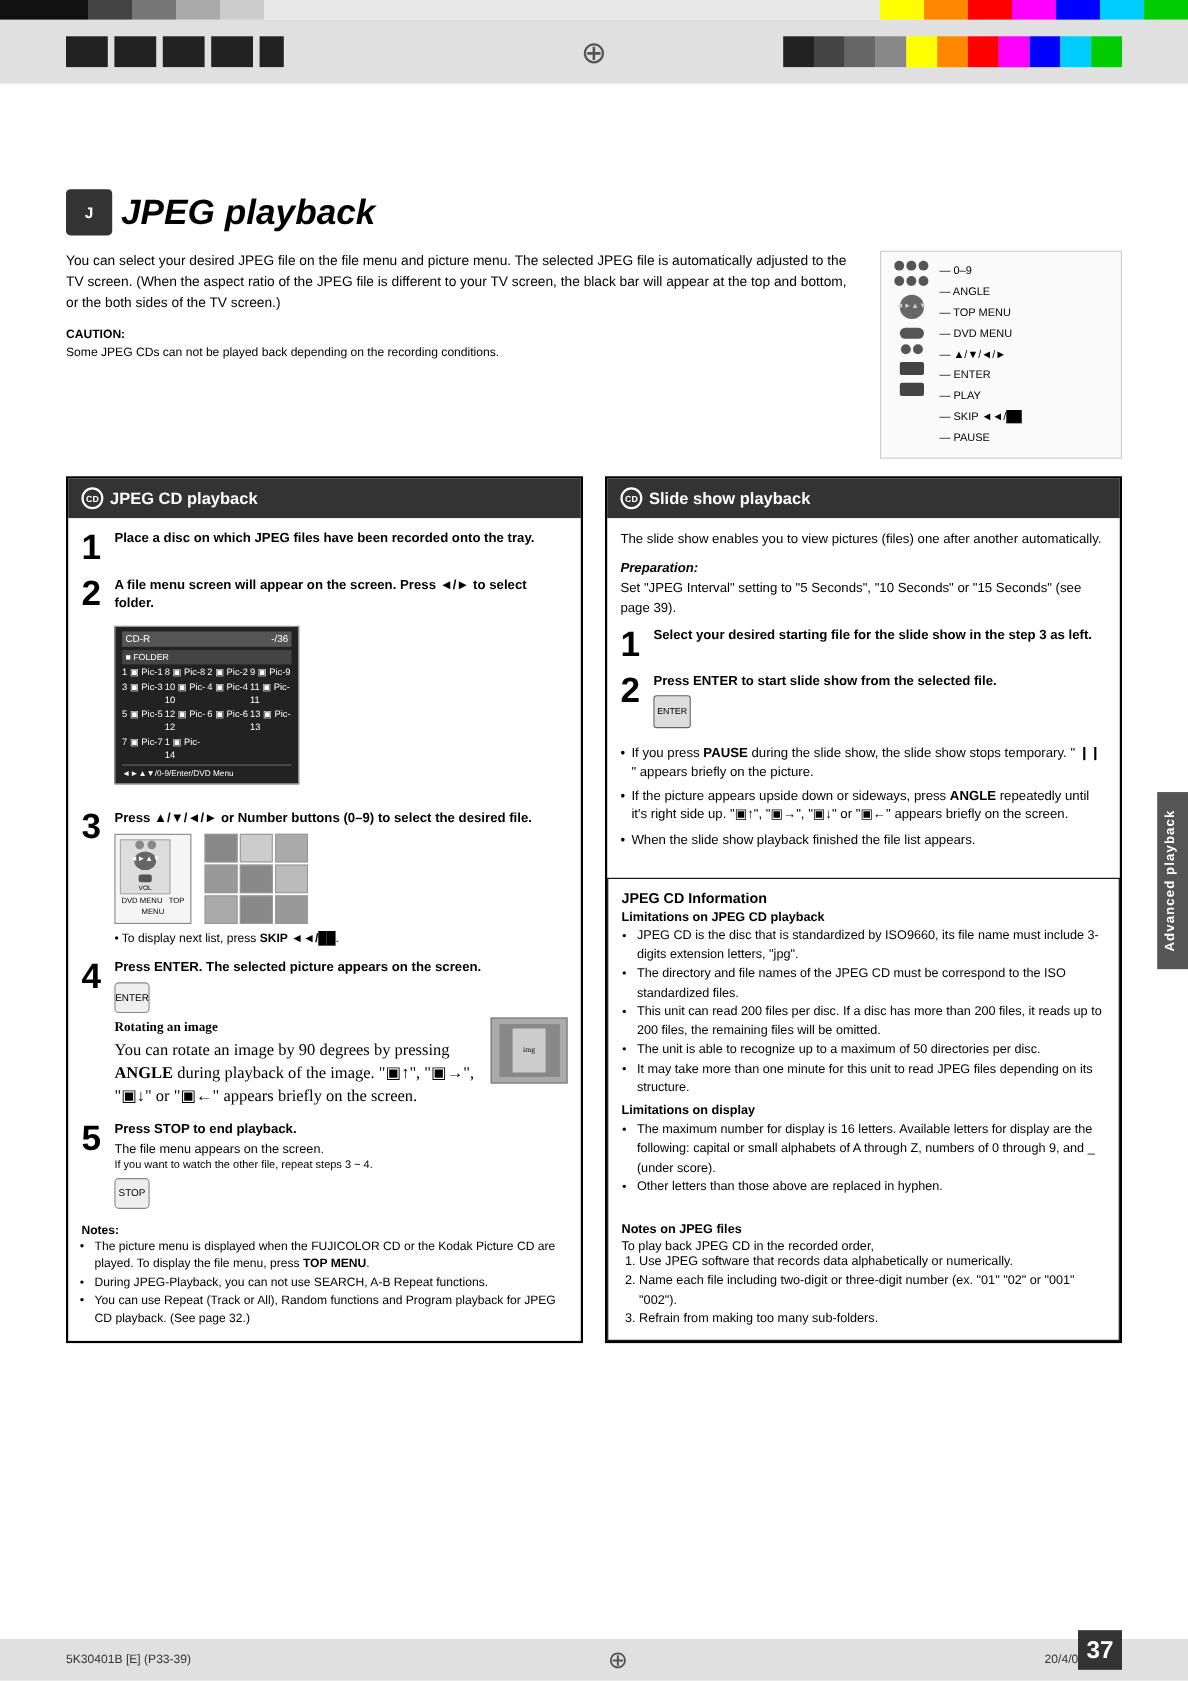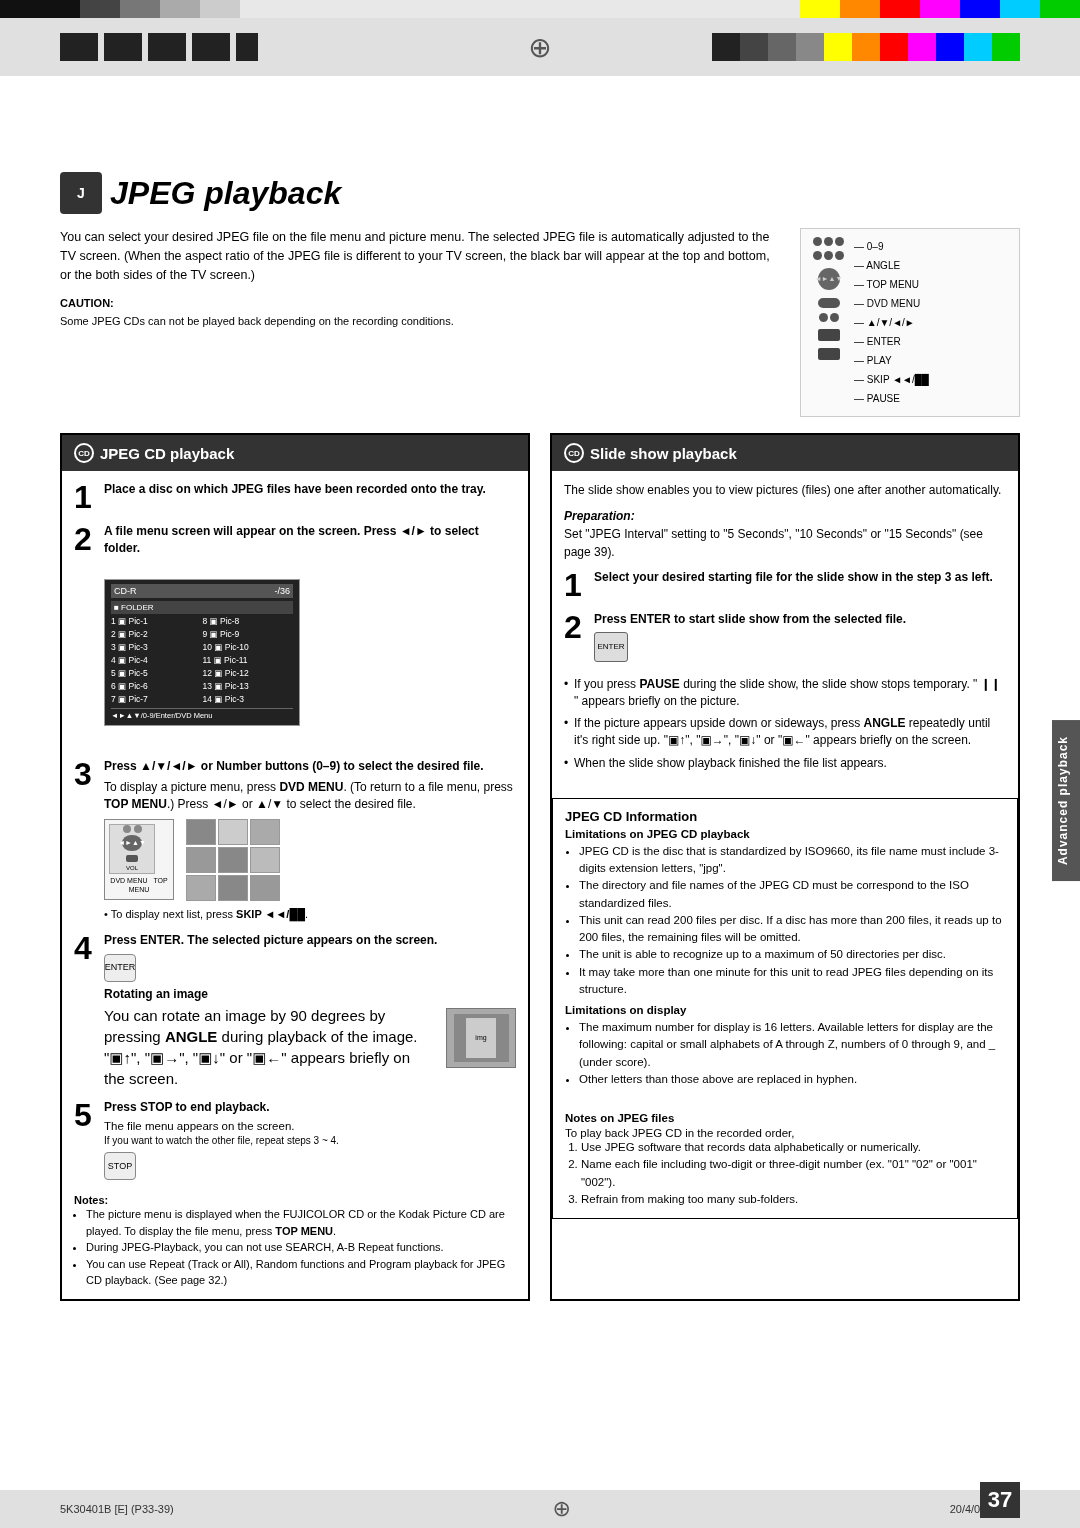--- a/index.html
+++ b/index.html
@@ -213,34 +213,34 @@
     .step-content { flex: 1; font-size: 12px; line-height: 1.4; }
     .step-content strong { font-weight: bold; }
 
     
     .cd-screen {
       border: 1px solid #999;
       background: #222;
       color: #fff;
       font-size: 9px;
       padding: 4px 6px;
-      margin: 22px 0;
-      width: 196px;
+      margin: 12px 0;
+      width: 168px;
       line-height: 1.4;
     }
     .cd-header-bar {
       background: #555;
       padding: 1px 3px;
       margin-bottom: 3px;
       display: flex;
       justify-content: space-between;
     }
     .cd-grid {
       display: grid;
-      grid-template-columns: 1fr 1fr;
+      grid-template-columns: 1fr 1fr 1fr 1fr;
       gap: 1px;
       font-size: 8.5px;
     }
 
     
     .remote-img-placeholder {
       display: flex;
       gap: 12px;
       margin: 6px 0;
     }
@@ -548,32 +548,31 @@
                   <span>9 ▣ Pic-9</span>
                 <span>3 ▣ Pic-3</span>
                   <span>10 ▣ Pic-10</span>
                 <span>4 ▣ Pic-4</span>
                   <span>11 ▣ Pic-11</span>
                 <span>5 ▣ Pic-5</span>
                   <span>12 ▣ Pic-12</span>
                 <span>6 ▣ Pic-6</span>
                   <span>13 ▣ Pic-13</span>
                 <span>7 ▣ Pic-7</span>
-                  <span>14 ▣ Pic-3</span>
+                  <span>1 ▣ Pic-14</span>
               </div>
               <div style="border-top:1px solid #666;margin-top:2px;padding-top:2px;font-size:7.5px;">◄►▲▼/0-9/Enter/DVD Menu</div>
             </div>
           </div>
         </div>
 
         <div class="step">
           <div class="step-num">3</div>
           <div class="step-content">
             <strong>Press ▲/▼/◄/► or Number buttons (0–9) to select the desired file.</strong>
-            <p style="margin-top:4px;">To display a picture menu, press <strong>DVD MENU</strong>. (To return to a file menu, press <strong>TOP MENU</strong>.) Press ◄/► or ▲/▼ to select the desired file.</p>
             
             <div class="remote-img-placeholder" style="margin-top:6px;">
               <div>
                 <div class="remote-mini">
                   <div style="width:46px;height:50px;background:#ddd;border:1px solid #aaa;display:flex;align-items:center;justify-content:center;font-size:7px;flex-direction:column;gap:2px;">
                     <div style="display:flex;gap:3px;">
                       <div style="width:8px;height:8px;background:#888;border-radius:50%"></div>
                       <div style="width:8px;height:8px;background:#888;border-radius:50%"></div>
                     </div>
                     <div style="width:20px;height:20px;background:#666;border-radius:50%;display:flex;align-items:center;justify-content:center;color:#fff;font-size:7px;">◄►▲▼</div>
@@ -597,21 +596,21 @@
             </div>
             <p style="margin-top:4px;font-size:11px;">• To display next list, press <strong>SKIP ◄◄/██</strong>.</p>
           </div>
         </div>
 
         <div class="step">
           <div class="step-num">4</div>
           <div class="step-content">
             <strong>Press ENTER. The selected picture appears on the screen.</strong>
             <div class="enter-icon" style="margin-top:5px;">ENTER</div>
-            <div style="display:flex;gap:8px;align-items:center;margin-top:4px;">
+            <div style="display:flex;gap:8px;align-items:flex-start;margin-top:4px;font-family:Liberation Serif, serif;">
               <div style="flex:1;">
                 <strong>Rotating an image</strong>
                 <p style="font-size:15px;margin-top:3px;">You can rotate an image by 90 degrees by pressing <strong>ANGLE</strong> during playback of the image. "▣↑", "▣→", "▣↓" or "▣←" appears briefly on the screen.</p>
               </div>
               <div class="rotating-img" style="background:#aaa;border:1px solid #777;">
                 <div style="width:55px;height:48px;background:#888;display:flex;align-items:center;justify-content:center;">
                   <div style="width:30px;height:40px;background:#ccc;display:flex;align-items:center;justify-content:center;font-size:7px;">img</div>
                 </div>
               </div>
             </div>

